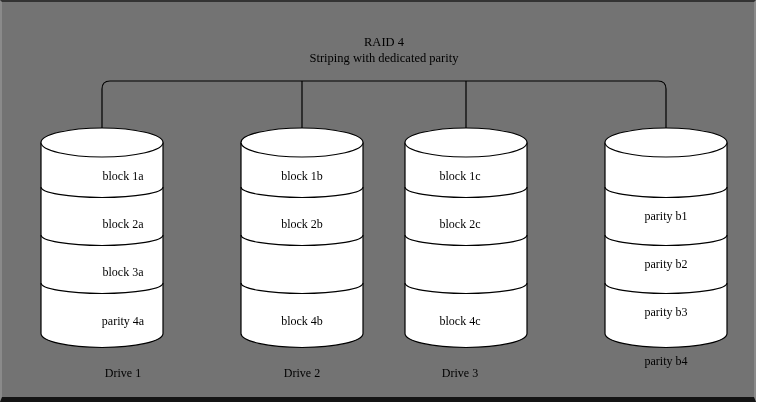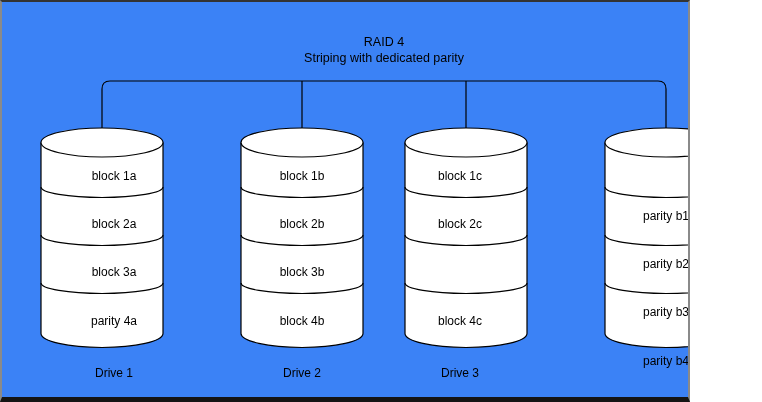--- a/index.html
+++ b/index.html
@@ -3,29 +3,30 @@
 <meta charset="utf-8">
 <style>
   html, body {
     margin: 0;
     padding: 0;
     background: #ffffff;
     font-family: "Liberation Sans", "DejaVu Sans", sans-serif;
   }
   .frame {
     position: relative;
-    width: 690px;
+    width: 756px;
     height: 402px;
     box-sizing: border-box;
-    background: #3b82f6;
+    background: #737373;
     border-top: 2px solid #333333;
     border-left: 2px solid #8a8a8a;
     border-right: 2px solid #8a8a8a;
     border-bottom: 5px solid #141414;
     overflow: hidden;
+    font-family: Liberation Serif, serif;
   }
   .diagram-svg {
     position: absolute;
     left: -2px;
     top: -2px;
     width: 762px;
     height: 402px;
   }
   .title {
     position: absolute;
@@ -47,21 +48,21 @@
     color: #000000;
     white-space: nowrap;
   }
   
   .row-0 { top: 166px; }
   .row-1 { top: 214px; }
   .row-2 { top: 262px; }
   .row-3 { top: 311px; }
   .drive-label { top: 363px; }
   
-  .col-0 { left: 39px; padding-left: 12px; }
+  .col-0 { left: 48px; padding-left: 12px; }
   .col-1 { left: 239px; }
   .col-2 { left: 397px; }
   .col-3 { left: 603px; margin-top: 40px; }
 </style>
 </head>
 <body>
 
 <div class="frame">
 
   <svg class="diagram-svg" viewBox="0 0 762 402" aria-hidden="true">
@@ -92,21 +93,20 @@
   </div>
 
   <div class="lbl col-0 row-0">block 1a</div>
   <div class="lbl col-0 row-1">block 2a</div>
   <div class="lbl col-0 row-2">block 3a</div>
   <div class="lbl col-0 row-3">parity 4a</div>
   <div class="lbl col-0 drive-label">Drive 1</div>
 
   <div class="lbl col-1 row-0">block 1b</div>
   <div class="lbl col-1 row-1">block 2b</div>
-  <div class="lbl col-1 row-2">block 3b</div>
   <div class="lbl col-1 row-3">block 4b</div>
   <div class="lbl col-1 drive-label">Drive 2</div>
 
   <div class="lbl col-2 row-0">block 1c</div>
   <div class="lbl col-2 row-1">block 2c</div>
   <div class="lbl col-2 row-3">block 4c</div>
   <div class="lbl col-2 drive-label">Drive 3</div>
 
   <div class="lbl col-3 row-0">parity b1</div>
   <div class="lbl col-3 row-1">parity b2</div>

